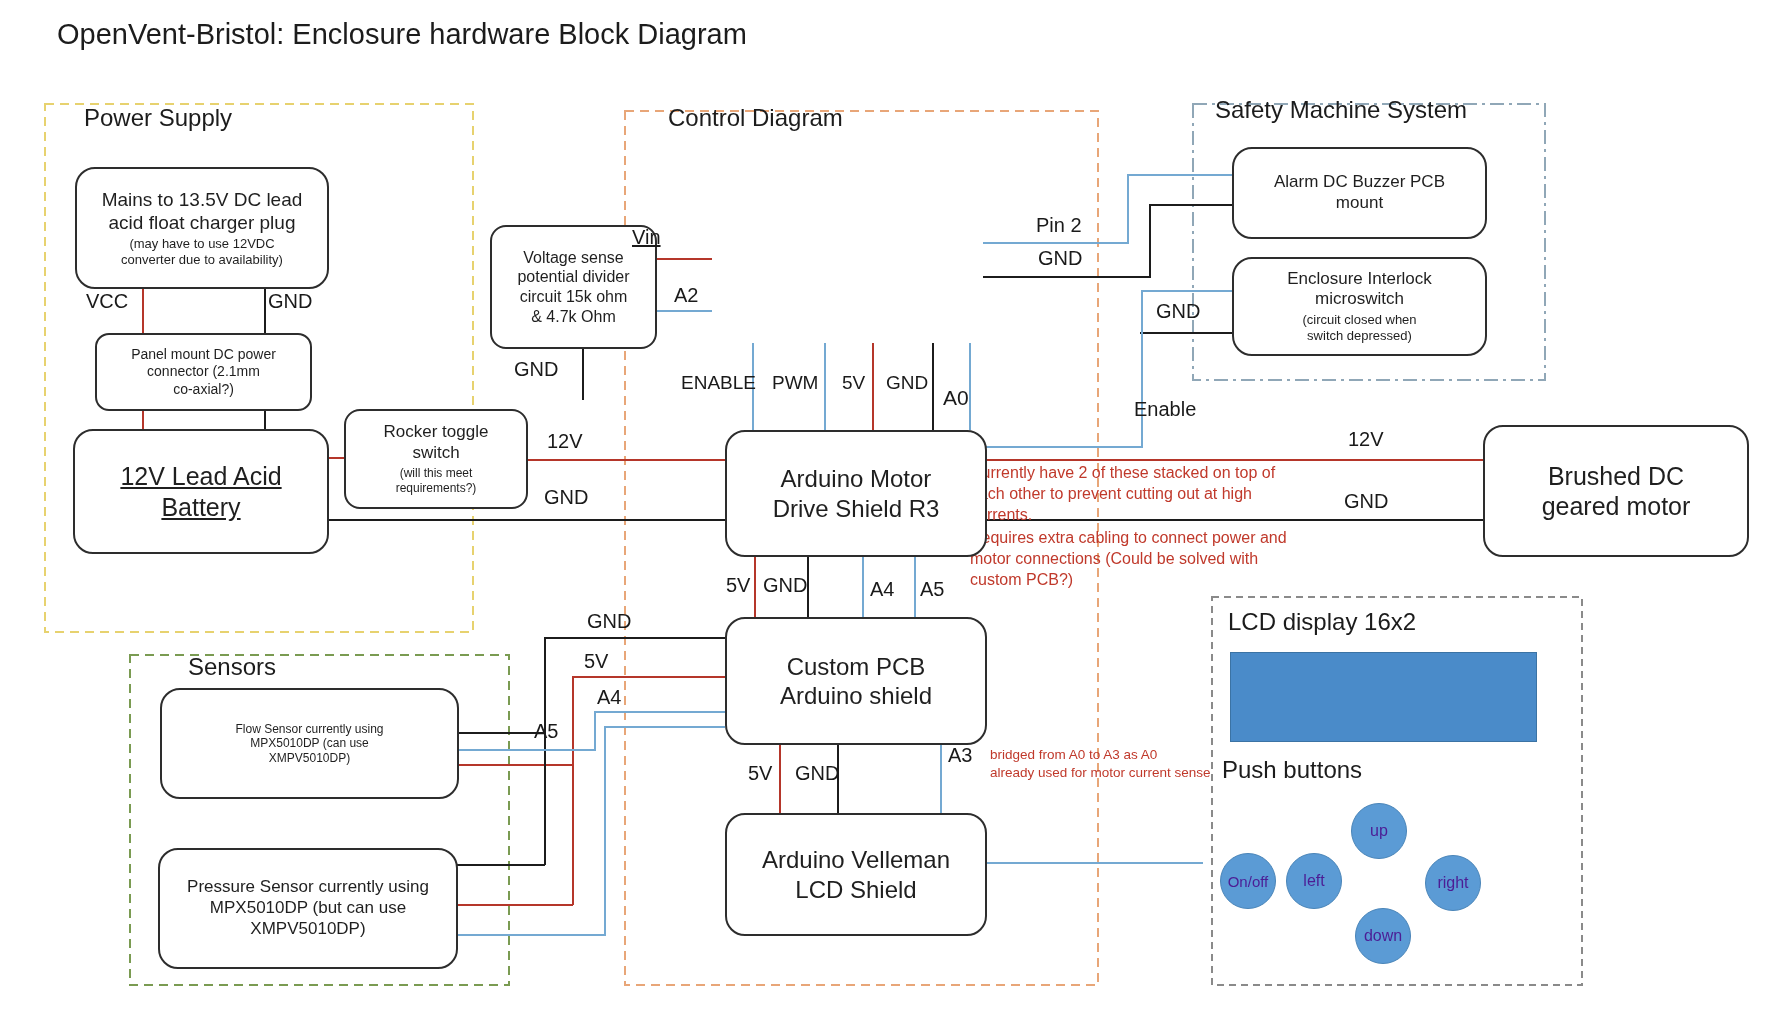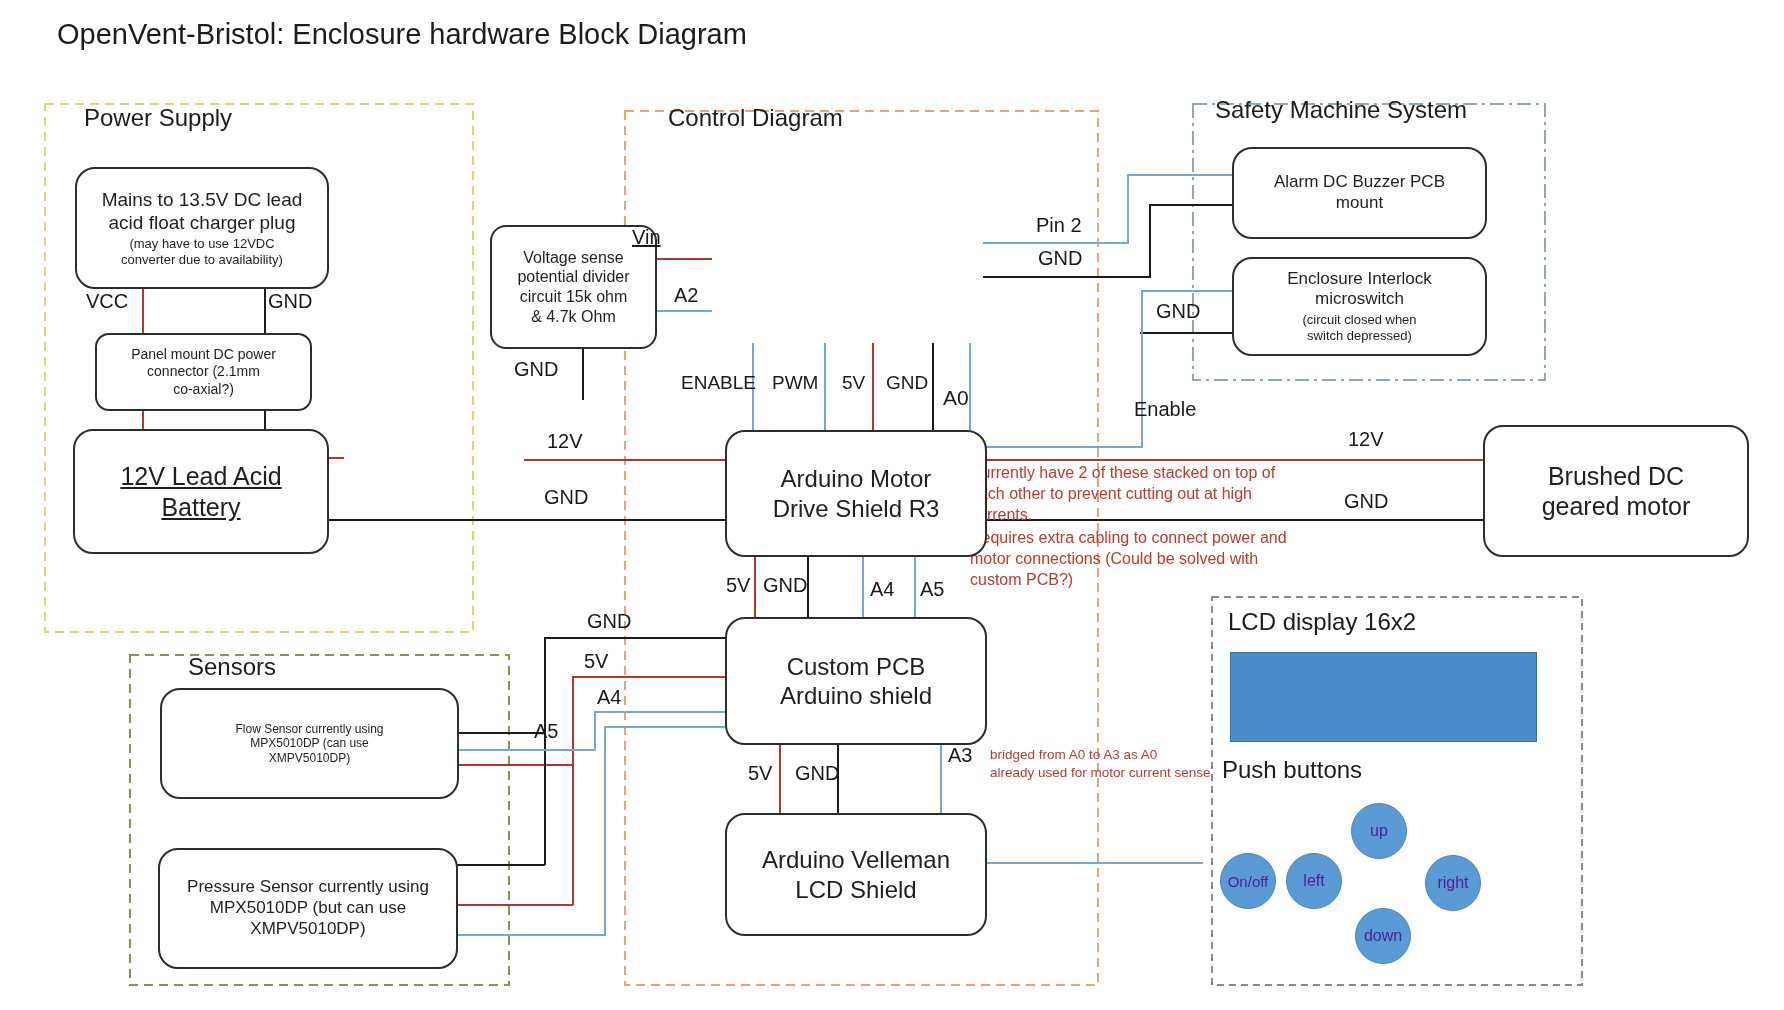--- a/index.html
+++ b/index.html
@@ -97,20 +97,26 @@
   </div>
   <div class="box" style="left:95px;top:333px;width:213px;height:74px;font-size:14px;border-radius:14px;">
     <div>Panel mount DC power
 connector (2.1mm
 co-axial?)</div>
   </div>
   <div class="box" style="left:73px;top:429px;width:252px;height:121px;font-size:25px;text-decoration:underline;">
     <div>12V Lead Acid
 Battery</div>
   </div>
+  <div class="box" style="left:344px;top:409px;width:180px;height:96px;font-size:17px;border-radius:16px;">
+    <div>Rocker toggle
+switch</div>
+    <div class="sub" style="font-size:12px;">(will this meet
+requirements?)</div>
+  </div>
   <div class="box" style="left:490px;top:225px;width:163px;height:120px;font-size:16px;border-radius:16px;">
     <div>Voltage sense
 potential divider
 circuit 15k ohm
 &amp; 4.7k Ohm</div>
   </div>
   <div class="box" style="left:725px;top:430px;width:258px;height:123px;font-size:24px;">
     <div>Arduino Motor
 Drive Shield R3</div>
   </div>

